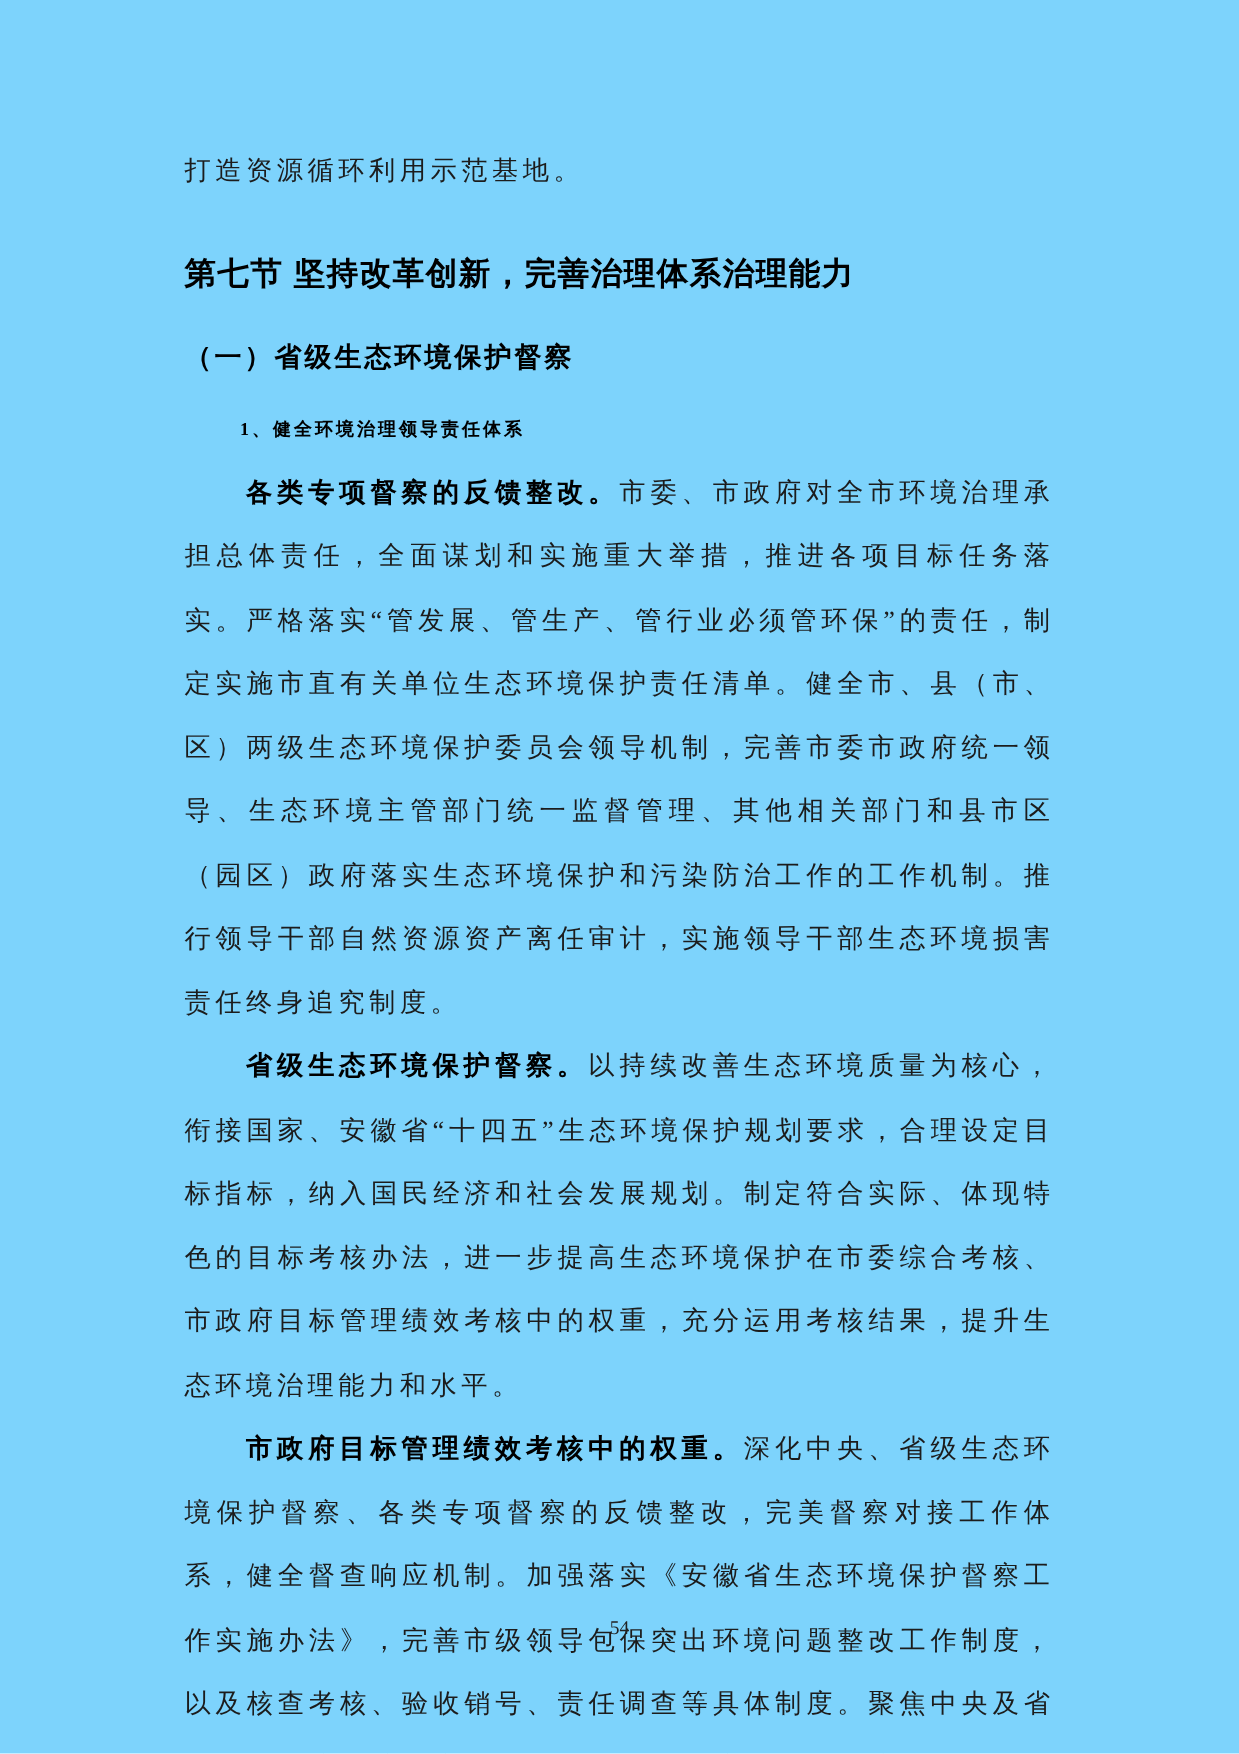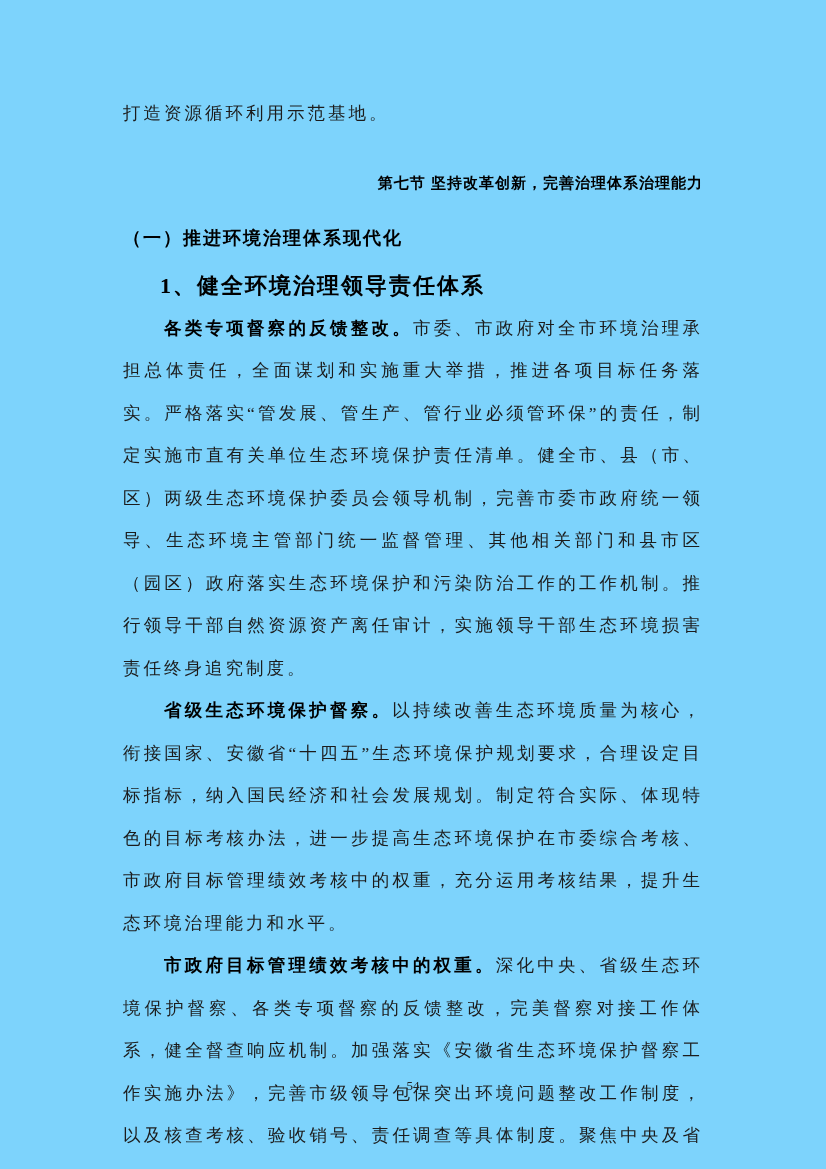--- a/index.html
+++ b/index.html
@@ -28,37 +28,37 @@
     text-justify: inter-character;
     color: #1c1c1c;
   }
   .intro-line {
     text-align: left;
   }
   .section-title {
     margin: 32px 0 0 0;
     font-family: "Liberation Sans", sans-serif;
     font-weight: bold;
-    font-size: 15px;
+    font-size: 21px;
     line-height: 32px;
     letter-spacing: 1px;
-    text-align: right;
+    text-align: left;
     color: #000000;
   }
   .subsection-title {
     margin: 24px 0 0 0;
     font-size: 18px;
     line-height: 30px;
     letter-spacing: 2px;
     font-weight: bold;
     color: #000000;
   }
   .item-title {
     margin: 18px 0 0 37px;
-    font-size: 22px;
+    font-size: 12px;
     line-height: 30px;
     letter-spacing: 2px;
     font-weight: bold;
     color: #000000;
   }
   .para {
     text-indent: 41px;
   }
   .para.first-para { margin-top: 6px; }
   .para .lead {
@@ -82,21 +82,21 @@
 </head>
 <body>
 
 <div class="page">
   <div class="content">
 
     <p class="body-text intro-line">打造资源循环利用示范基地。</p>
 
     <h1 class="section-title">第七节 坚持改革创新，完善治理体系治理能力</h1>
 
-    <h2 class="subsection-title">（一）推进环境治理体系现代化</h2>
+    <h2 class="subsection-title">（一）省级生态环境保护督察</h2>
 
     <h3 class="item-title">1、健全环境治理领导责任体系</h3>
 
     <p class="body-text para first-para">
       <span class="lead">各类专项督察的反馈整改。</span><span>市委、市政府对全市环境治理承担总体责任，全面谋划和实施重大举措，推进各项目标任务落实。严格落实“管发展、管生产、管行业必须管环保”的责任，制定实施市直有关单位生态环境保护责任清单。健全市、县（市、区）两级生态环境保护委员会领导机制，完善市委市政府统一领导、生态环境主管部门统一监督管理、其他相关部门和县市区（园区）政府落实生态环境保护和污染防治工作的工作机制。推行领导干部自然资源资产离任审计，实施领导干部生态环境损害责任终身追究制度。</span>
     </p>
 
     <p class="body-text para">
       <span class="lead">省级生态环境保护督察。</span><span>以持续改善生态环境质量为核心，衔接国家、安徽省“十四五”生态环境保护规划要求，合理设定目标指标，纳入国民经济和社会发展规划。制定符合实际、体现特色的目标考核办法，进一步提高生态环境保护在市委综合考核、市政府目标管理绩效考核中的权重，充分运用考核结果，提升生态环境治理能力和水平。</span>
     </p>

